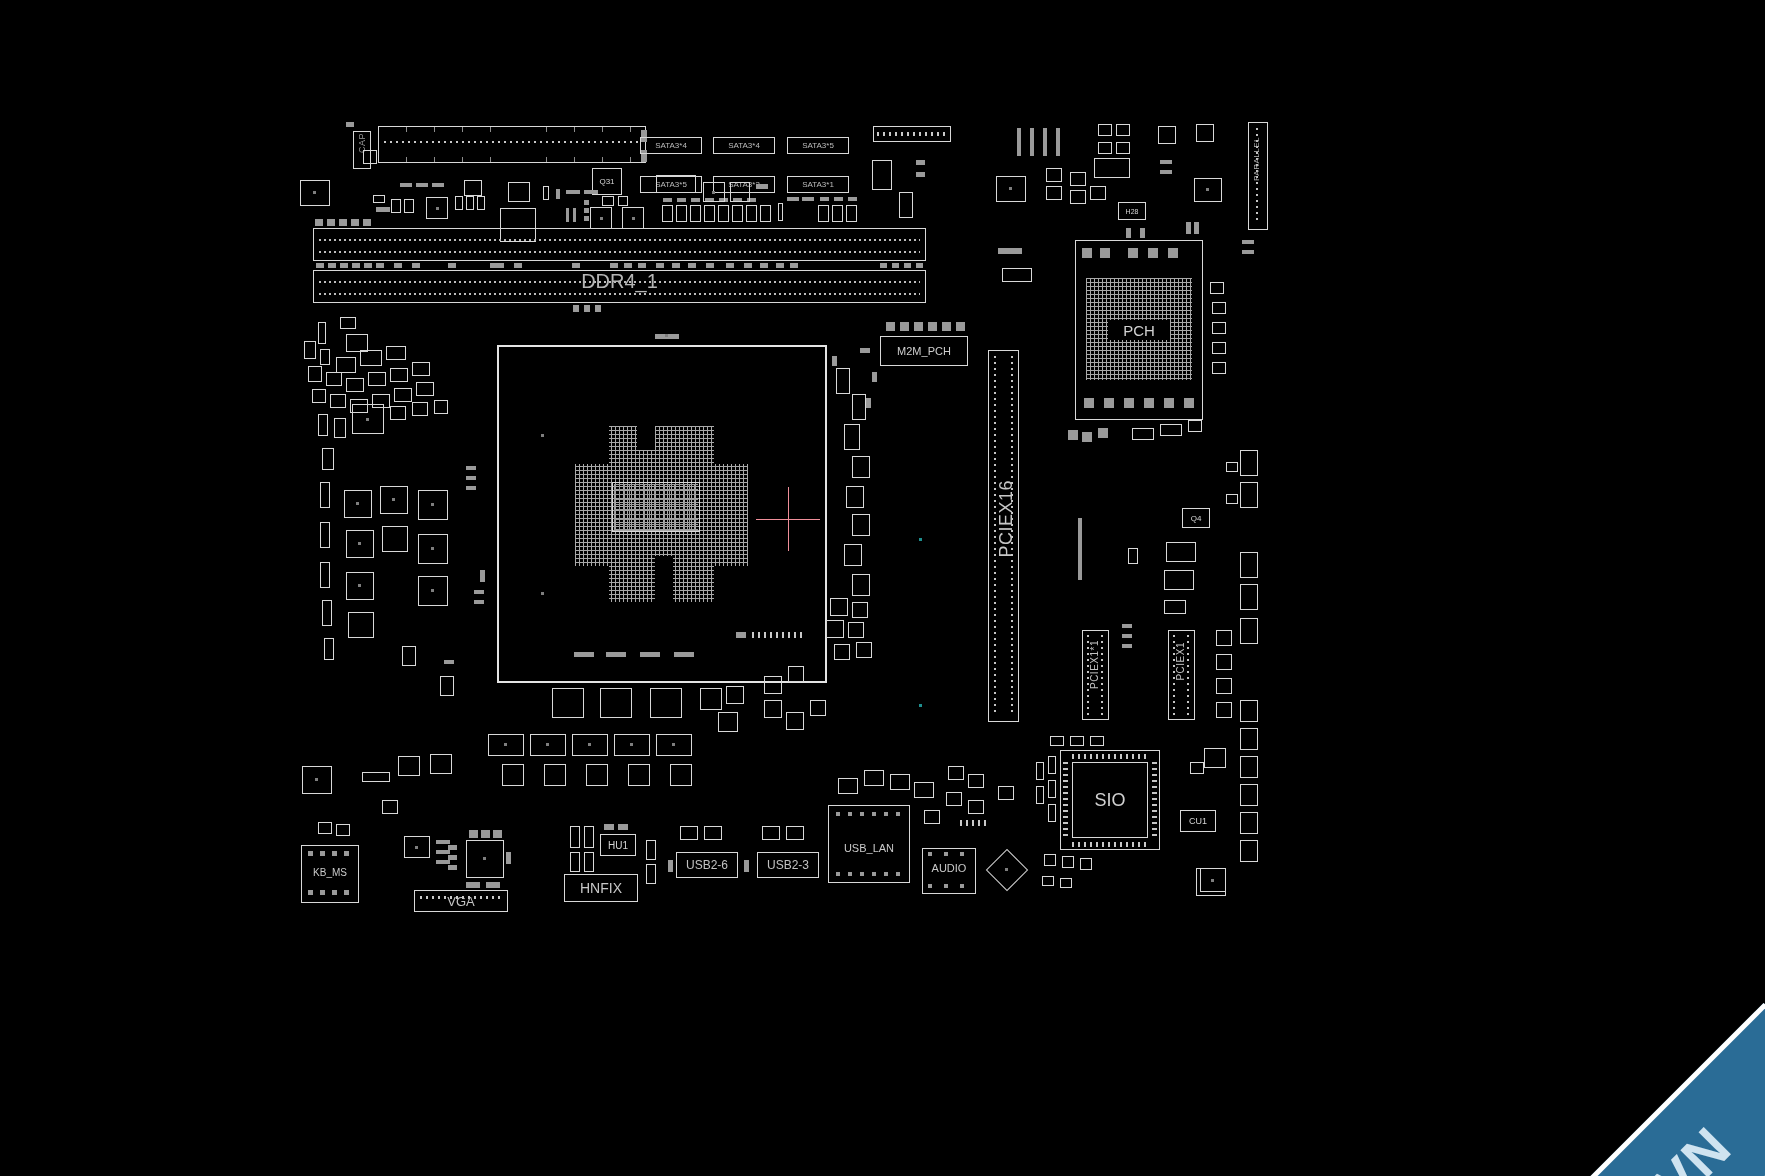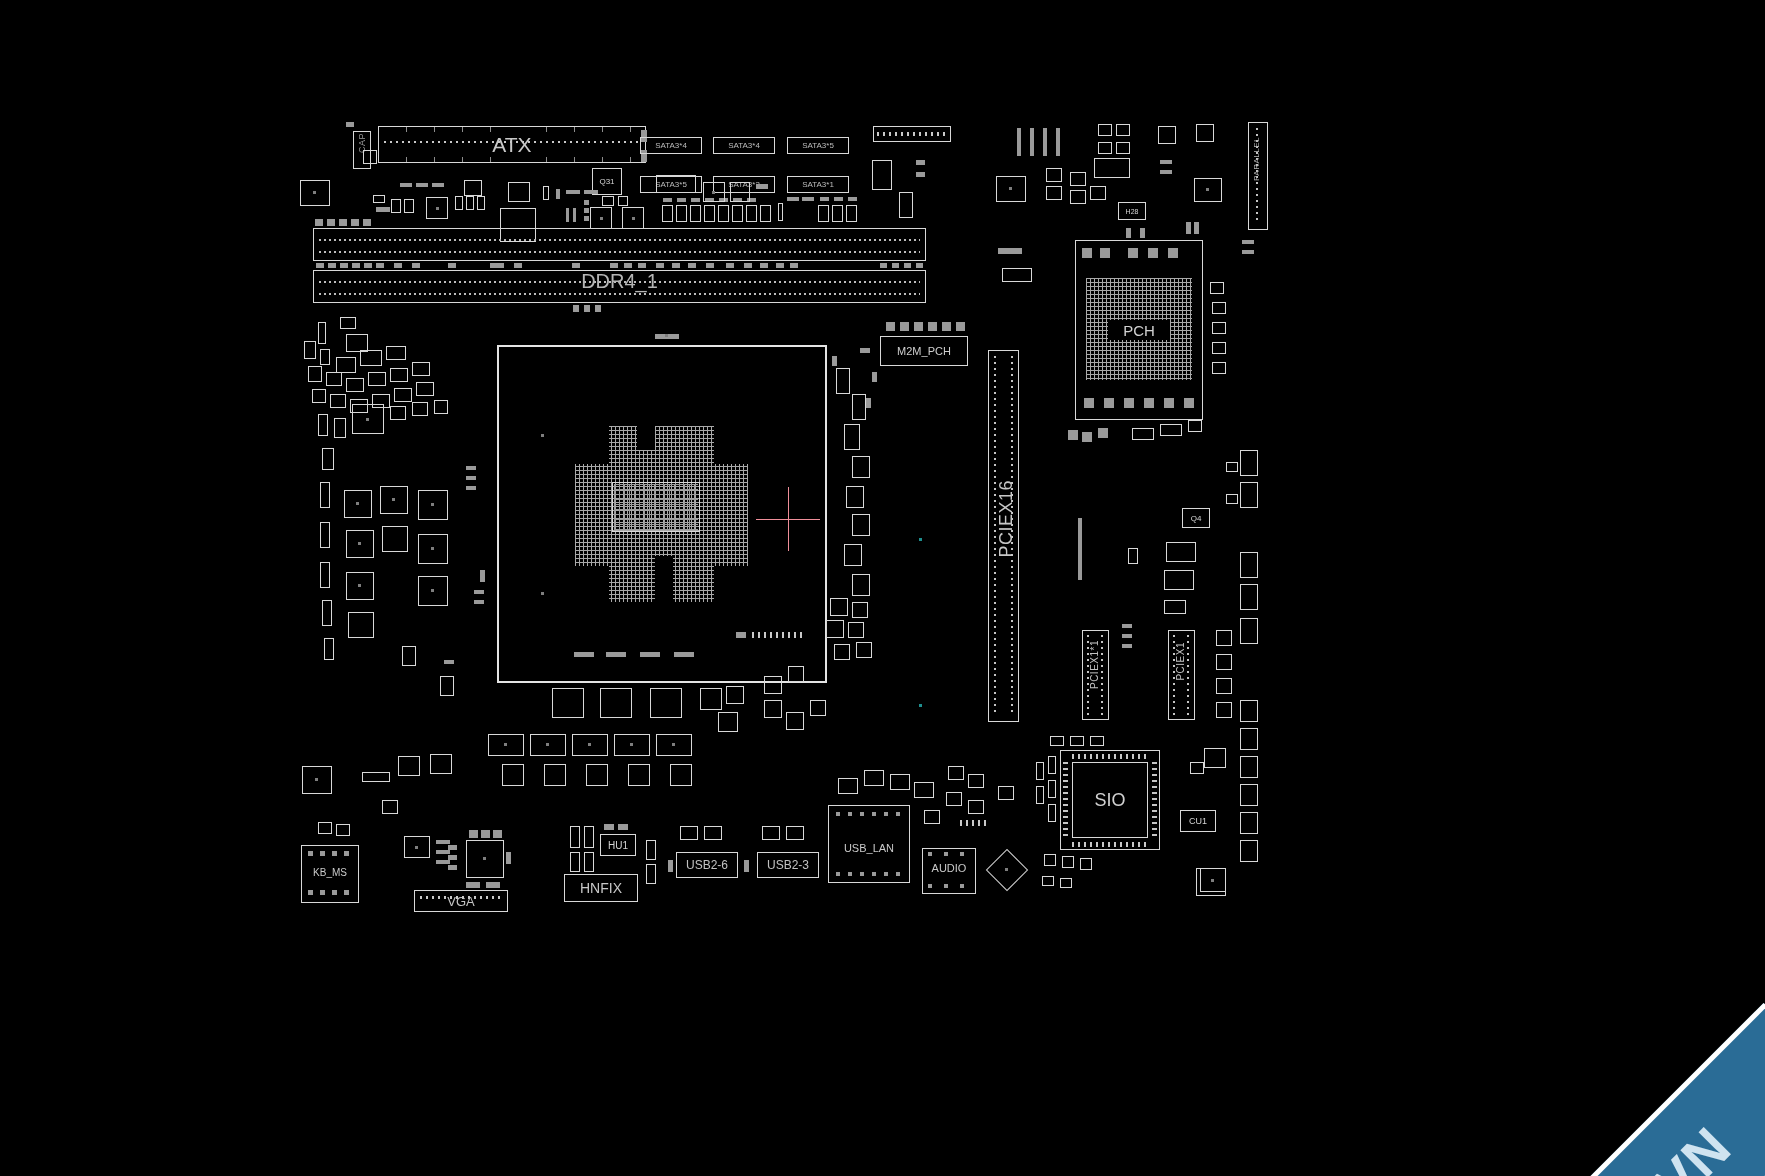--- a/index.html
+++ b/index.html
@@ -123,21 +123,20 @@
 </style>
 </head>
 <body>
 
 <div id="stage">
 
   <div class="outline" style="left:300px;top:180px;width:30px;height:26px;"></div>
   <div class="dotmark" style="left:313px;top:191px;"></div>
 
   <div class="outline" style="left:378px;top:126px;width:268px;height:37px;"></div>
-  <div class="lbl-c" style="left:378px;top:126px;width:268px;height:37px;font-size:21px;color:#c8c8c8;">ATX</div>
   <div class="pinrow" style="left:384px;top:141px;width:256px;height:2px;"></div>
   <div class="tick" style="left:406px;top:127px;width:1px;height:5px;"></div>
   <div class="tick" style="left:434px;top:127px;width:1px;height:5px;"></div>
   <div class="tick" style="left:462px;top:127px;width:1px;height:5px;"></div>
   <div class="tick" style="left:490px;top:127px;width:1px;height:5px;"></div>
   <div class="tick" style="left:546px;top:127px;width:1px;height:5px;"></div>
   <div class="tick" style="left:574px;top:127px;width:1px;height:5px;"></div>
   <div class="tick" style="left:602px;top:127px;width:1px;height:5px;"></div>
   <div class="tick" style="left:630px;top:127px;width:1px;height:5px;"></div>
   <div class="tick" style="left:406px;top:157px;width:1px;height:5px;"></div>

